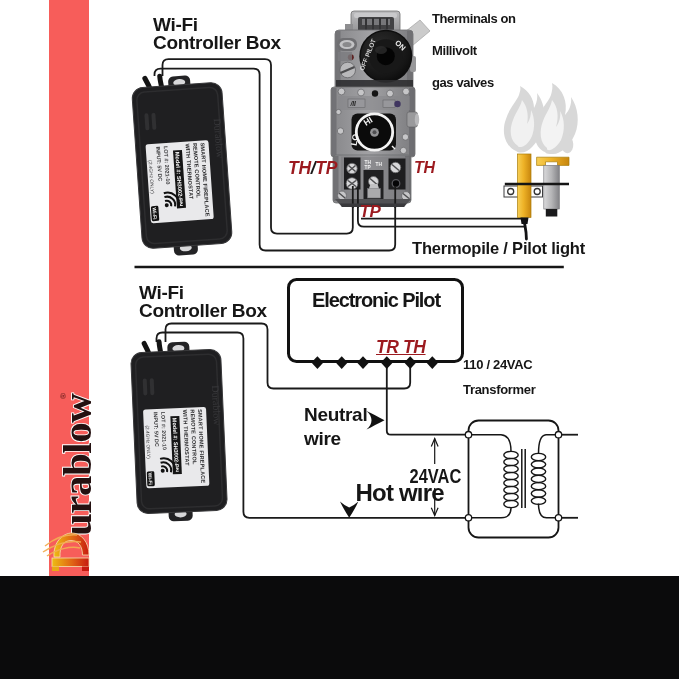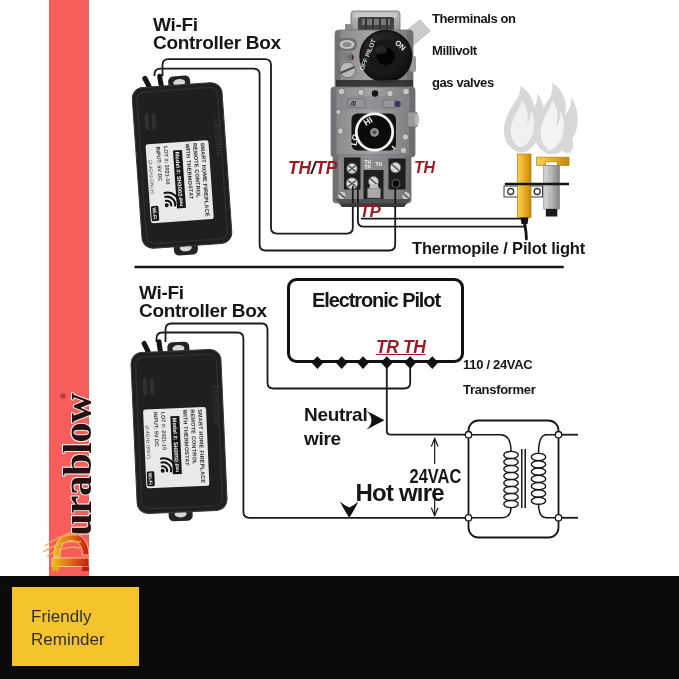--- a/index.html
+++ b/index.html
@@ -37,23 +37,20 @@
     <rect x="40" y="181.5" width="7" height="4.5" fill="#c61a10"></rect>
     <g stroke="#f2ae52" stroke-width="1.5" fill="none" opacity="0.95">
       <path d="M3,161 C13,153 25,149 35,150"></path>
       <path d="M1,167 C13,159 27,155 39,157"></path>
       <path d="M5,171 C15,164 28,161 38,163"></path>
     </g>
   </g>
 </svg>
 
 <div class="abs footer">
-  <div class="frbox">
-      <div class="frtxt">Friendly<br>Reminder</div>
-    </div>
 </div>
 
 <div class="abs ttl z5" style="left:153px;top:16px;">Wi-Fi<br>Controller Box</div>
 <div class="abs ttl z5" style="left:139px;top:284px;">Wi-Fi<br>Controller Box</div>
 <div class="abs blk" style="left:432px;top:3px;font-size:13px;line-height:32px;letter-spacing:-0.4px;">Therminals on<br>Millivolt<br>gas valves</div>
 <div class="abs blk" style="left:412px;top:238.5px;font-size:16.5px;letter-spacing:-0.2px;">Thermopile / Pilot light</div>
 <div class="abs blk" style="left:289px;top:289px;width:174px;text-align:center;font-size:20px;letter-spacing:-1.1px;">Electronic Pilot</div>
 <div class="abs red" style="left:288px;top:158px;font-size:17.5px;">TH<span style="color:#1a1a1a;">/</span>TP</div>
 <div class="abs red" style="left:414px;top:159px;font-size:16px;">TH</div>
 <div class="abs red" style="left:359.5px;top:202px;font-size:17px;">TP</div>

